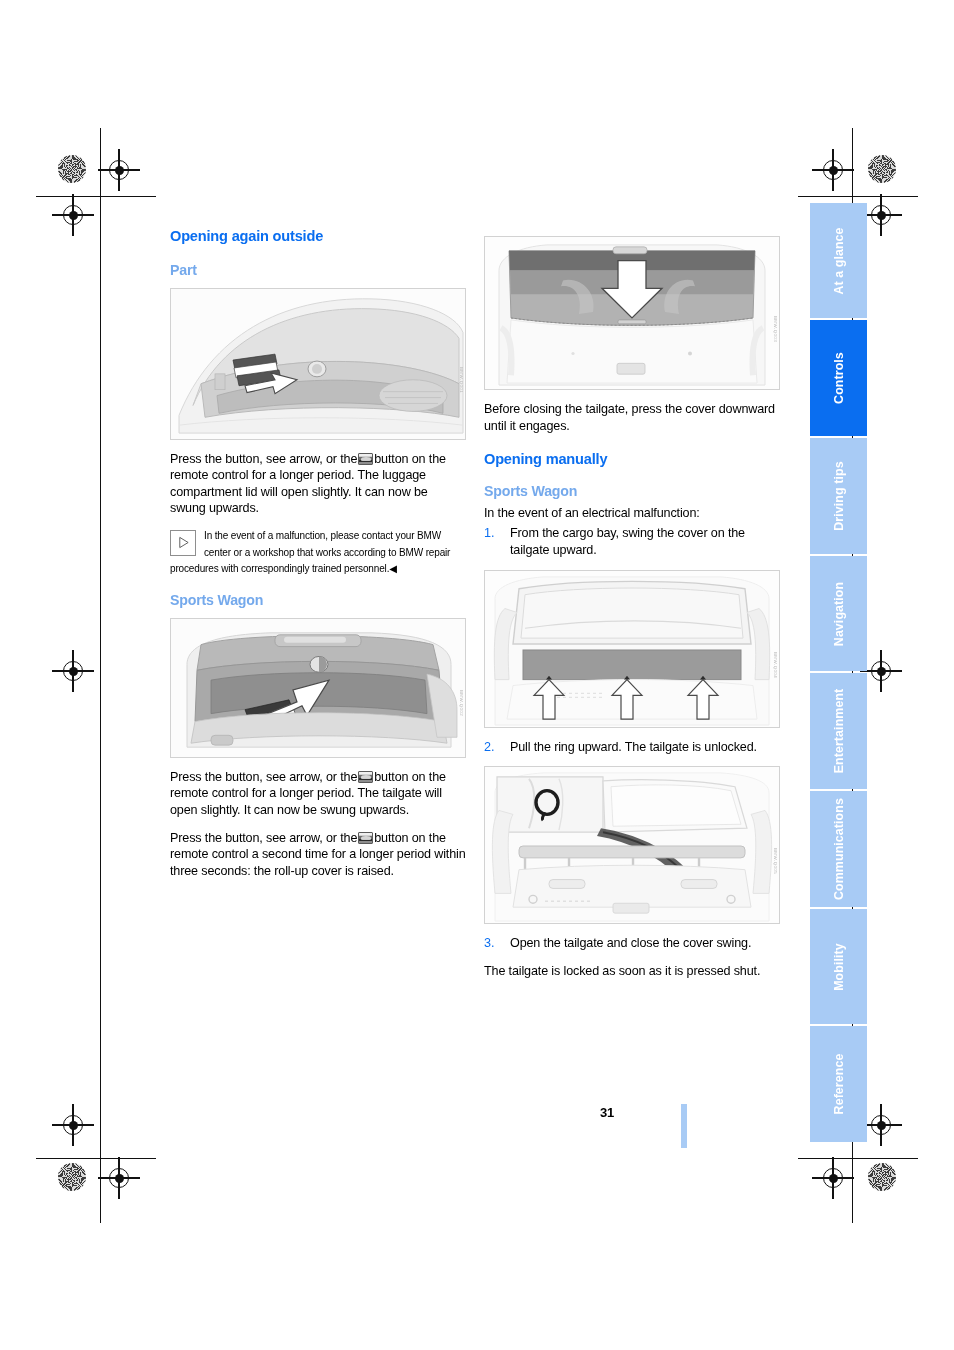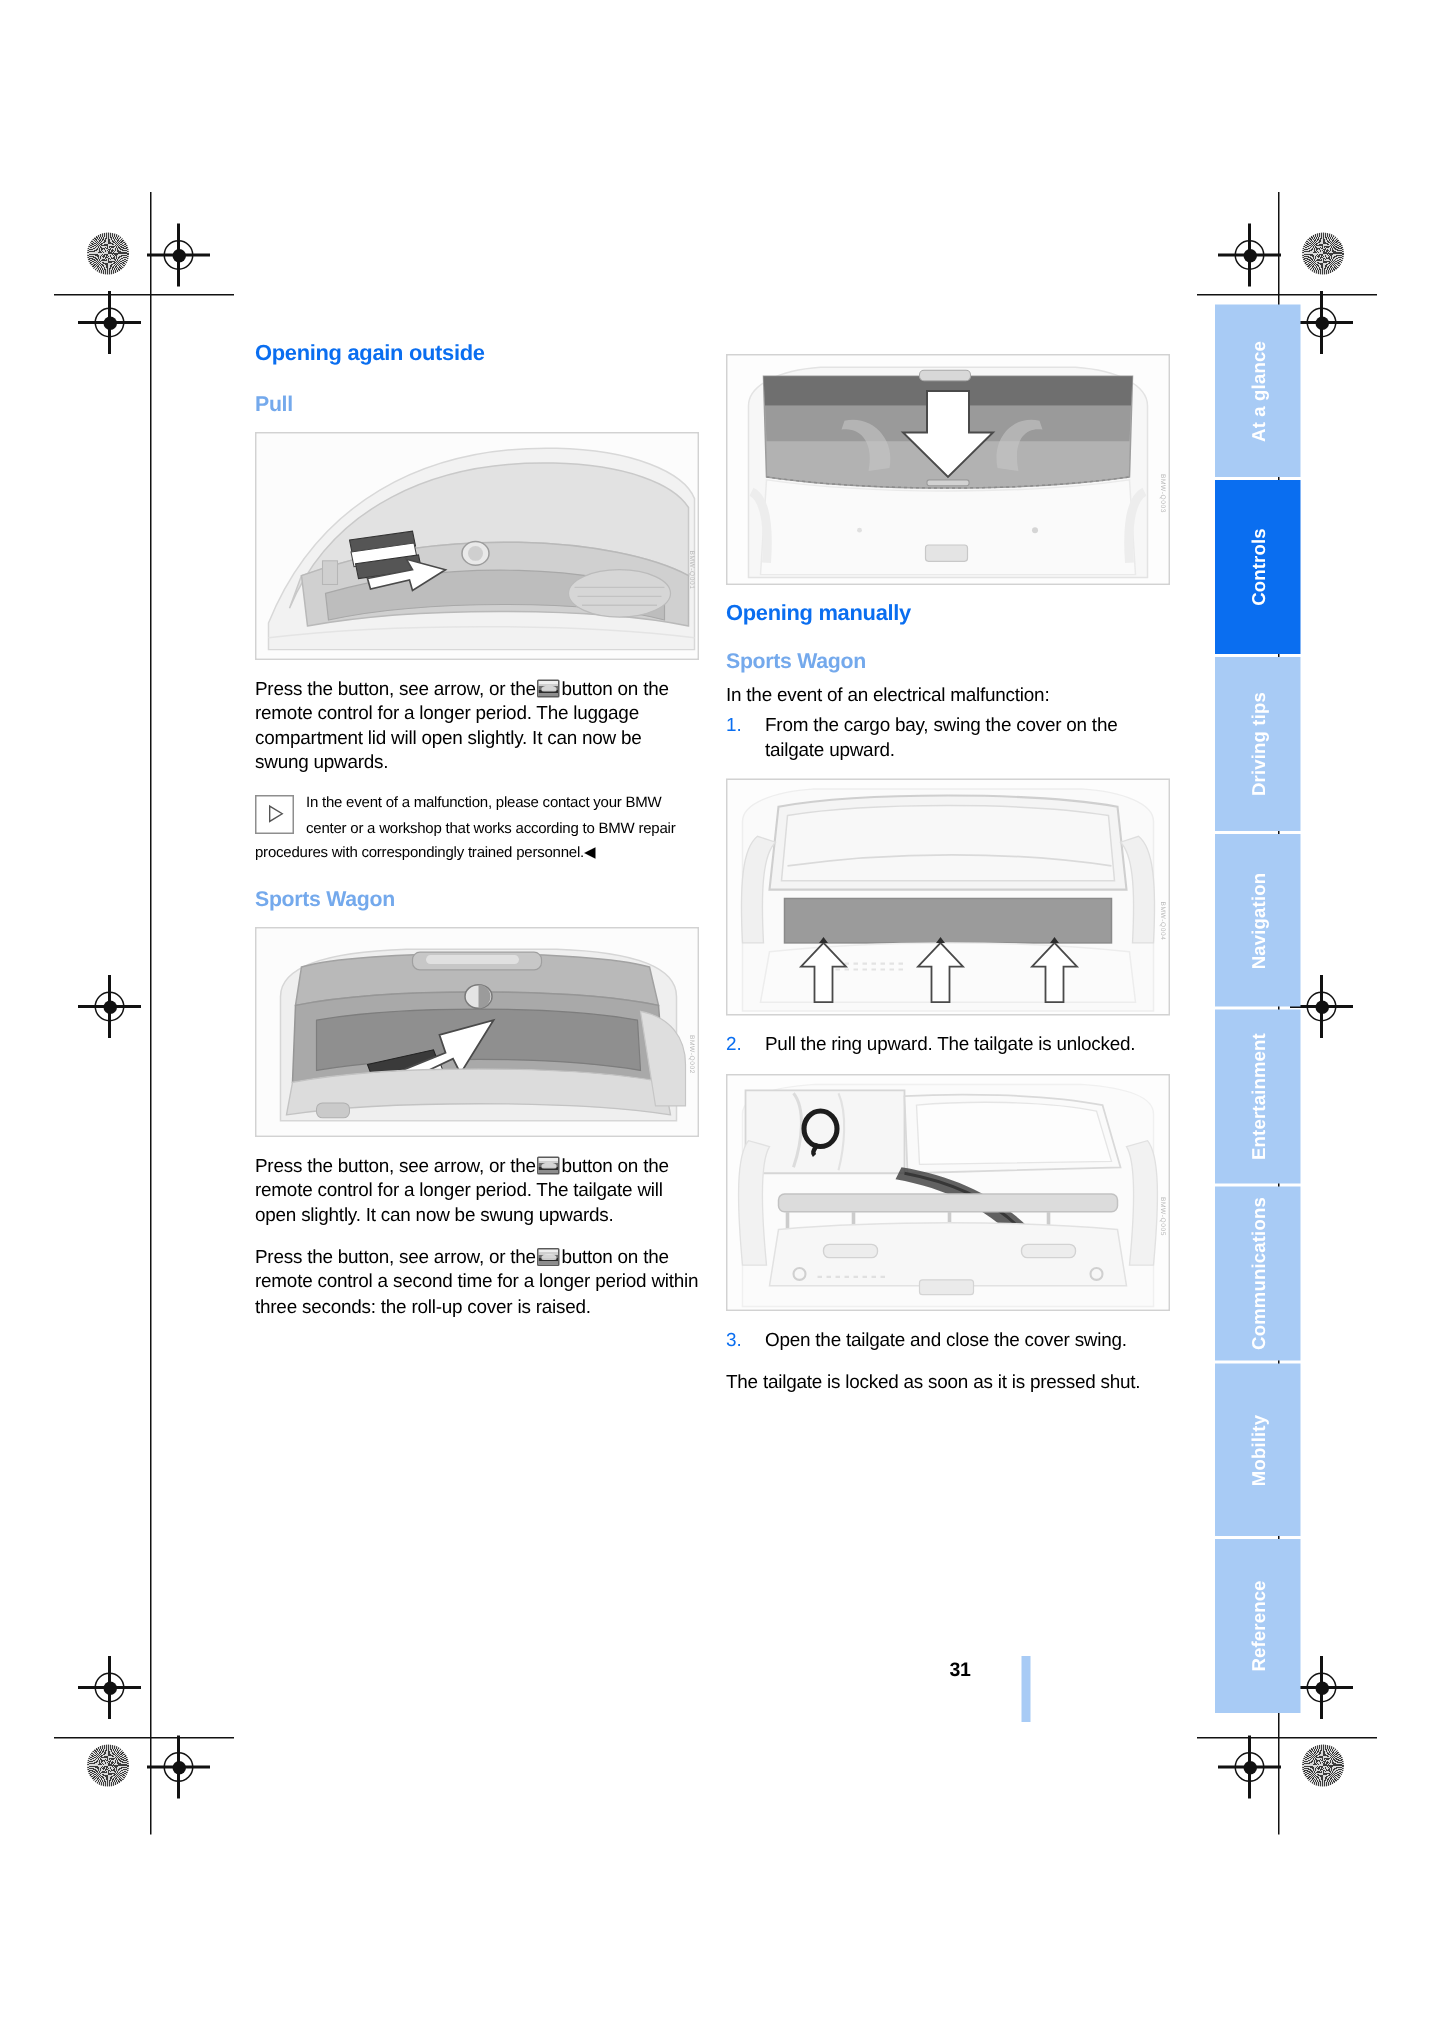--- a/index.html
+++ b/index.html
@@ -85,21 +85,21 @@
   .tab.active{background:#0a6ef0;}
   .tab span{
     position:absolute;left:50%;top:50%;
     transform:translate(-50%,-50%) rotate(-90deg);
     transform-origin:center center;
     white-space:nowrap;color:#ffffff;font-size:12.4px;font-weight:bold;
     letter-spacing:.1px;
   }
 
   
-  .pagenum{position:absolute;left:600px;top:1105px;width:80px;text-align:center;
+  .pagenum{position:absolute;left:600px;top:1105px;width:80px;text-align:left;
     font-size:13px;font-weight:bold;color:#000;letter-spacing:-0.2px;}
   .footer{position:absolute;left:170px;top:1128px;width:510px;text-align:center;
     font-size:11.4px;color:#000;letter-spacing:-0.15px;}
   .footbar{position:absolute;left:681px;top:1104px;width:6px;height:44px;background:#a8cbf5;}
 </style>
 </head>
 <body>
 
 <div class="page">
 
@@ -176,21 +176,21 @@
   <div class="trim-v" style="left:852px;top:128px;height:1095px;"></div>
   <div class="trim-h" style="left:36px;top:196px;width:120px;"></div>
   <div class="trim-h" style="left:798px;top:196px;width:120px;"></div>
   <div class="trim-h" style="left:36px;top:1158px;width:120px;"></div>
   <div class="trim-h" style="left:798px;top:1158px;width:120px;"></div>
 
   <div class="col col-left">
 
     <h2 class="sec">Opening again outside</h2>
 
-    <h3 class="sub">Pull</h3>
+    <h3 class="sub">Part</h3>
 
     <div class="fig" style="height:152px;">
       <svg viewBox="0 0 294 152" preserveAspectRatio="none" aria-hidden="true">
         <rect width="294" height="152" fill="#fcfcfc"></rect>
         <path d="M8 128 C40 48, 110 8, 200 10 C250 11, 285 26, 292 44 L292 146 L8 146 Z" fill="#f2f2f2" stroke="#d8d8d8" stroke-width="1"></path>
         <path d="M22 118 C50 50, 118 18, 198 20 C246 21, 278 34, 288 50 L288 96 C240 70, 120 62, 30 96 Z" fill="#e2e2e2" stroke="#c9c9c9" stroke-width="1"></path>
         <path d="M30 96 C120 62, 240 70, 288 96 L288 130 C230 118, 110 116, 34 130 Z" fill="#d0d0d0" stroke="#b9b9b9" stroke-width="1"></path>
         <path d="M46 108 C130 84, 230 90, 272 110 L272 126 C220 112, 112 112, 48 126 Z" fill="#bdbdbd" stroke="#a8a8a8" stroke-width=".8"></path>
         <ellipse cx="146" cy="81" rx="9" ry="8" fill="#e9e9e9" stroke="#9c9c9c" stroke-width="1"></ellipse>
         <path d="M141 81 a5 5 0 0 1 10 0 a5 5 0 0 1 -10 0" fill="#cfcfcf"></path>
@@ -274,20 +274,21 @@
         <path d="M26 84 C94 94, 200 94, 268 84 L272 148 L22 148 Z" fill="#fafafa" stroke="#eaeaea" stroke-width="1"></path>
         <rect x="132" y="128" width="28" height="11" rx="2" fill="#e4e4e4" stroke="#c8c8c8" stroke-width=".8"></rect>
         <path d="M16 92 C24 96, 28 112, 26 140" stroke="#ededed" stroke-width="6" fill="none"></path>
         <path d="M278 92 C270 96, 266 112, 268 140" stroke="#ededed" stroke-width="6" fill="none"></path>
         <circle cx="205" cy="118" r="2" fill="#d5d5d5"></circle>
         <circle cx="88" cy="118" r="1.6" fill="#e0e0e0"></circle>
       </svg>
       <div class="wm">BMW-Q003</div>
     </div>
 
+    <p class="body" style="margin-bottom:17px;">Before closing the tailgate, press the cover downward until it engages.</p>
 
     <h2 class="sec" style="margin-bottom:14px;">Opening manually</h2>
 
     <h3 class="sub" style="margin-bottom:5px;">Sports Wagon</h3>
 
     <p class="body tight">In the event of an electrical malfunction:</p>
 
     <div class="step gap">
       <div class="num">1.</div>
       <div class="txt">From the cargo bay, swing the cover on the tailgate upward.</div>

